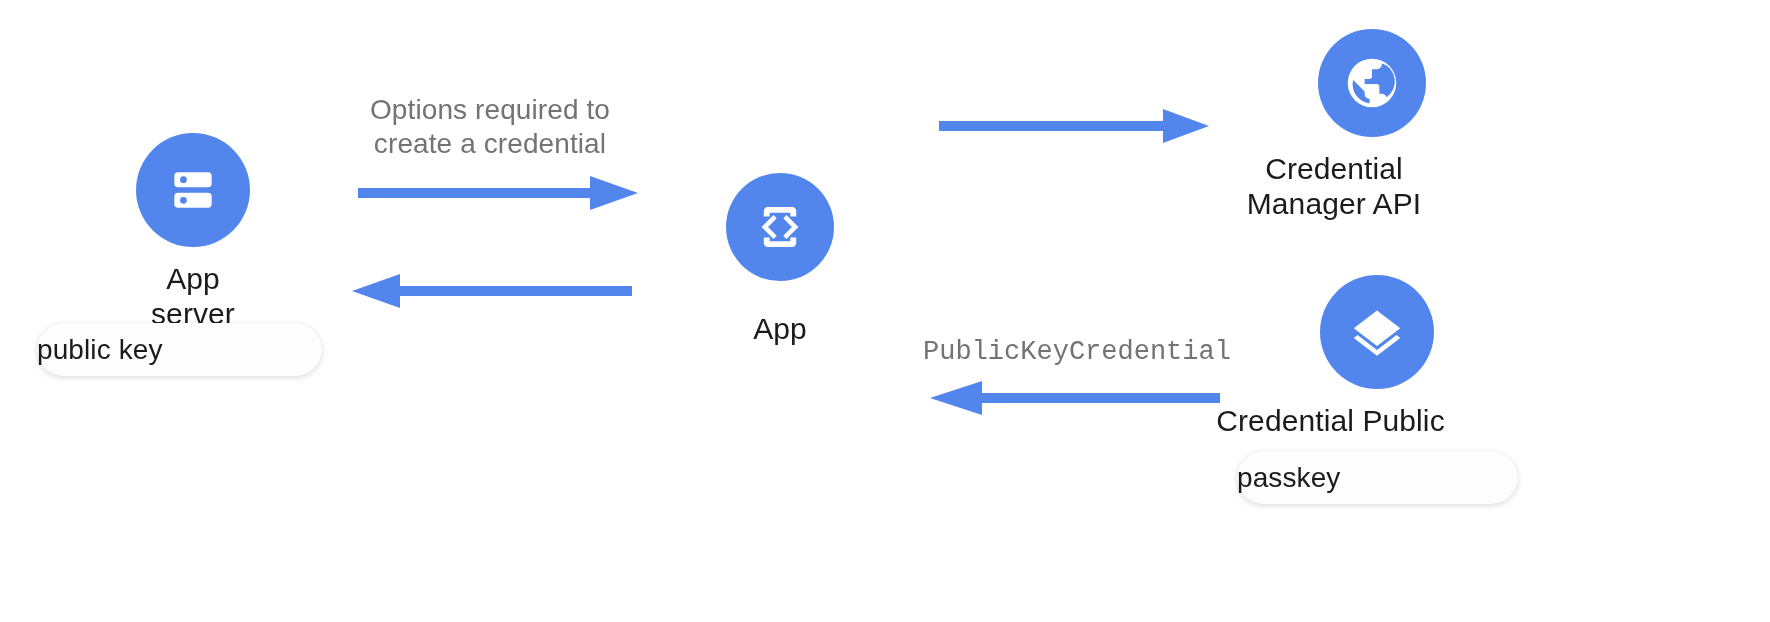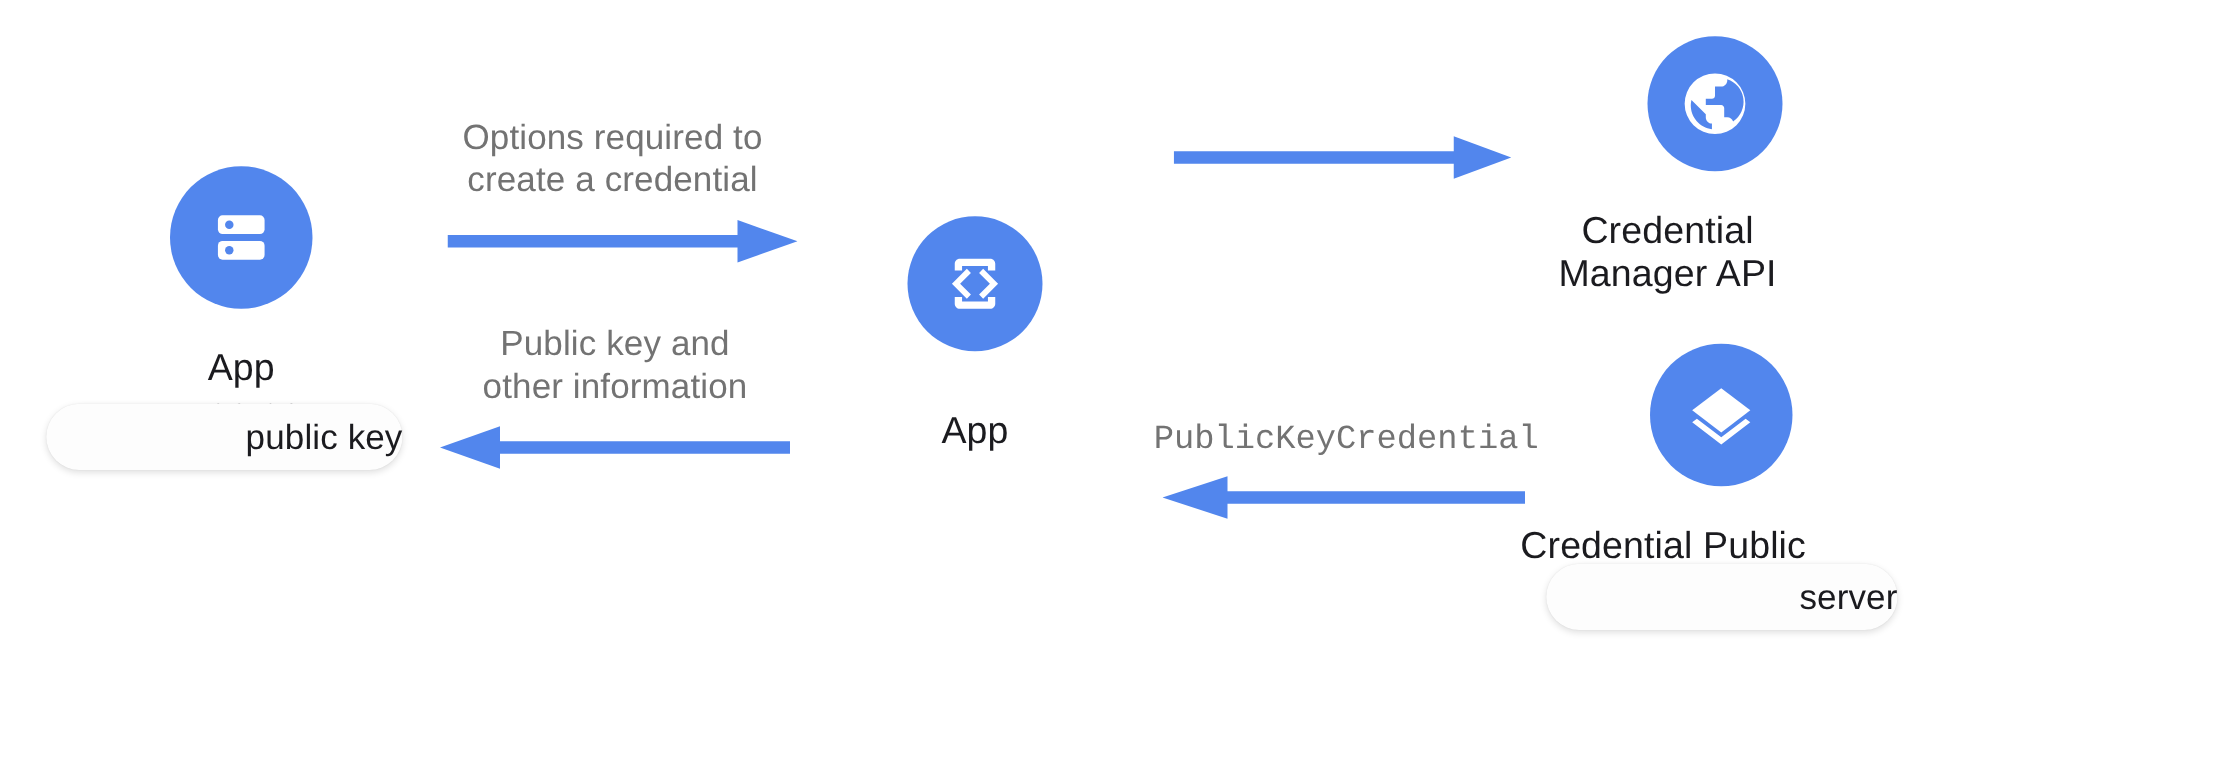--- a/index.html
+++ b/index.html
@@ -27,39 +27,39 @@
     align-items: center;
   }
   .circle {
     border-radius: 50%;
     background: #5286ED;
     display: flex;
     align-items: center;
     justify-content: center;
   }
   .node-label {
-    margin-top: 30px;
+    margin-top: 14px;
     font-size: 30px;
     line-height: 1.18;
     color: #1b1b1f;
     text-align: center;
     font-weight: 400;
     letter-spacing: 0.1px;
     white-space: pre-line;
   }
 
   
   .pill {
     position: absolute;
     background: #fdfdfd;
     border-radius: 999px;
     box-shadow: 0 2px 6px rgba(0,0,0,0.13), 0 0 1px rgba(0,0,0,0.10);
     display: flex;
     align-items: center;
-    justify-content: flex-end;
+    justify-content: flex-start;
     font-size: 28px;
     color: #1b1b1f;
     letter-spacing: 0.1px;
   }
 
   
   .arrow-group {
     position: absolute;
   }
   .arrow-label {
@@ -103,22 +103,20 @@
   <div class="arrow-group" style="left:340px; top:93px; width:300px;">
     <div class="arrow-label">Options required to
 create a credential</div>
     <svg class="arrow-svg" width="280" height="40" viewBox="0 0 280 40" style="margin-left:18px; margin-top:13px;">
       <rect x="0" y="15" width="240" height="10" fill="#5286ED"></rect>
       <polygon points="232,3 280,20 232,37" fill="#5286ED"></polygon>
     </svg>
   </div>
 
   <div class="arrow-group" style="left:347px; top:258px; width:290px;">
-    <div class="arrow-label">Public key and
-other information</div>
     <svg class="arrow-svg" width="280" height="40" viewBox="0 0 280 40" style="margin-left:5px; margin-top:13px;">
       <rect x="40" y="15" width="240" height="10" fill="#5286ED"></rect>
       <polygon points="48,3 0,20 48,37" fill="#5286ED"></polygon>
     </svg>
   </div>
 
   <div class="node" style="left:726px; top:173px; width:108px;gap:16px;">
     <div class="circle" style="width:108px; height:108px;">
       <svg width="54" height="54" viewBox="0 0 24 24">
         <path d="M6.6 3.1h10.8c1 0 1.8 0.8 1.8 1.8v2.4h-2.6V5.7H7.4v1.6H4.8V4.9c0-1 0.8-1.8 1.8-1.8z" fill="#ffffff"></path>
@@ -159,16 +157,16 @@
     <div class="circle" style="width:114px; height:114px;">
       <svg width="60" height="60" viewBox="0 0 24 24">
         <path d="M12 3.4 L21.3 10.5 L12 17.6 L2.7 10.5 Z" fill="#ffffff"></path>
         <path d="M4.2 13.2 L2.7 14.35 L12 21.45 L21.3 14.35 L19.8 13.2 L12 19.15 Z" fill="#ffffff"></path>
       </svg>
     </div>
     <div class="node-label" style="width:300px; margin-left:-93px;">Credential Public</div>
   </div>
 
   <div class="pill" style="left:1237px; top:451px; width:281px; height:53px;">
-    <span>server</span>
+    <span>passkey</span>
   </div>
 
 </div>
 
 </body></html>

